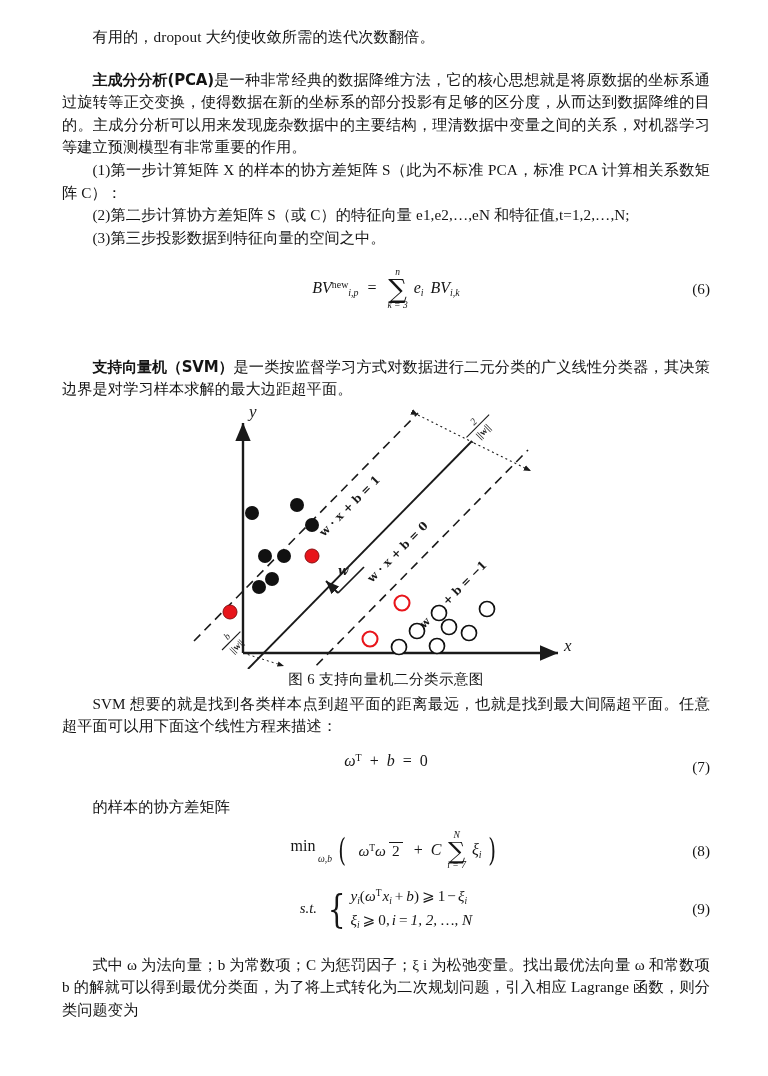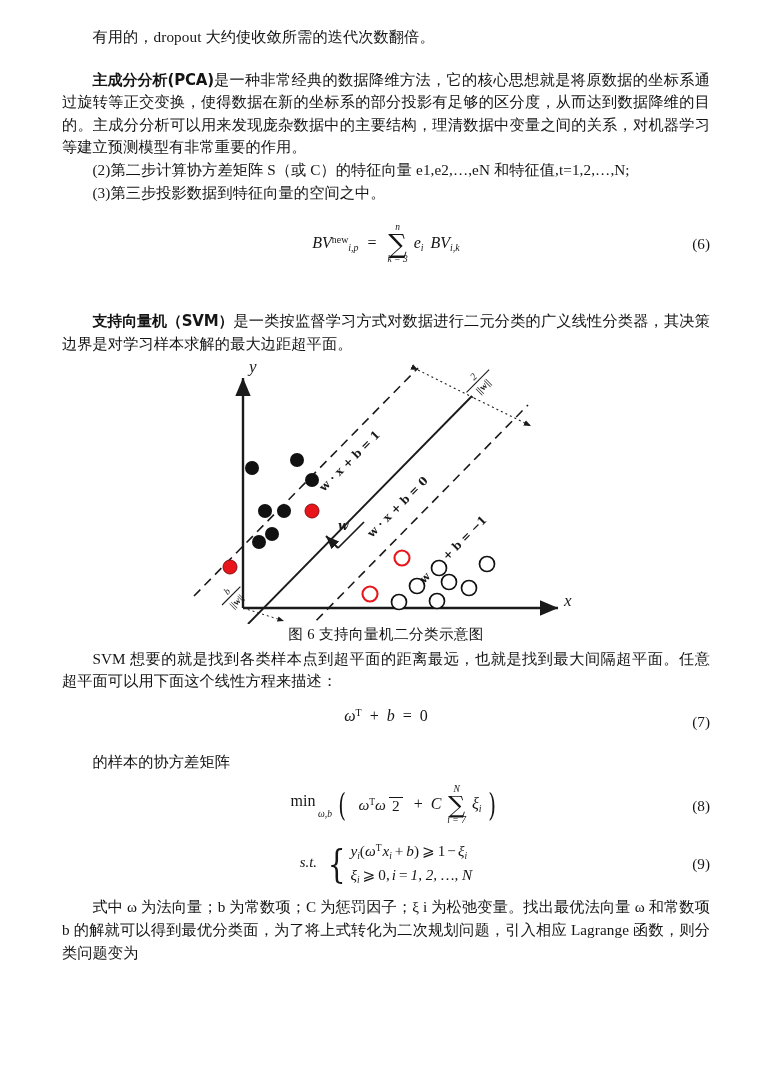--- a/index.html
+++ b/index.html
@@ -174,20 +174,21 @@
 
 <div class="page">
   <div class="content">
 
     <p class="para indent2">有用的，dropout 大约使收敛所需的迭代次数翻倍。</p>
 
     <div class="gap-md"></div>
 
     <p class="para indent2"><b class="lead">主成分分析(PCA)</b><span>是一种非常经典的数据降维方法，它的核心思想就是将原数据的坐标系通过旋转等正交变换，使得数据在新的坐标系的部分投影有足够的区分度，从而达到数据降维的目的。主成分分析可以用来发现庞杂数据中的主要结构，理清数据中变量之间的关系，对机器学习等建立预测模型有非常重要的作用。</span></p>
 
+    <p class="para indent2">(1)第一步计算矩阵 X 的样本的协方差矩阵 S（此为不标准 PCA，标准 PCA 计算相关系数矩阵 C）：</p>
     <p class="para indent2">(2)第二步计算协方差矩阵 S（或 C）的特征向量 e1,e2,…,eN 和特征值,t=1,2,…,N;</p>
     <p class="para indent2">(3)第三步投影数据到特征向量的空间之中。</p>
 
     <div class="gap-sm"></div>
 
     <div class="eq-row" style="margin-top:10px;margin-bottom:10px;">
       <div class="eq-body">
         <span class="math"><span>BV</span><sup class="s" style="font-style:normal">new</sup><sub class="s">i,p</sub></span>
         <span class="up" style="margin:0 5px;">=</span>
         <span class="sum">
@@ -322,21 +323,21 @@
           <span class="lim">N</span>
           <span class="sig">∑</span>
           <span class="lim">i = 7</span>
         </span>
         <span class="math"><span>ξ</span><sub class="s">i</sub></span>
         <span class="paren">)</span>
       </div>
       <span class="eq-num">(8)</span>
     </div>
 
-    <div class="eq-row" style="margin-top:14px;margin-bottom:0;">
+    <div class="eq-row" style="margin-top:14px;margin-bottom:12px;">
       <div class="eq-body">
         <span class="math" style="font-size:0.92em;margin-right:3px;">s.t.</span>
         <span class="sys">
           <span class="brace">{</span>
           <span class="rows">
             <span>
               <span class="math"><span>y</span><sub class="s">i</sub></span><span class="up">(</span><span class="math"><span>ω</span><sup class="s" style="font-style:normal">T</sup></span><span class="math" style="margin-left:1px;"><span>x</span><sub class="s">i</sub></span><span class="up" style="margin:0 3px;">+</span><span class="math">b</span><span class="up">)</span><span class="up" style="margin:0 3px;">⩾</span><span class="up">1</span><span class="up" style="margin:0 2px;">−</span><span class="math"><span>ξ</span><sub class="s">i</sub></span>
             </span>
             <span>
               <span class="math"><span>ξ</span><sub class="s">i</sub></span><span class="up" style="margin:0 3px;">⩾</span><span class="up">0</span><span class="up">,</span><span class="math" style="margin-left:2px;">i</span><span class="up" style="margin:0 3px;">=</span><span class="math">1, 2, …, N</span>

